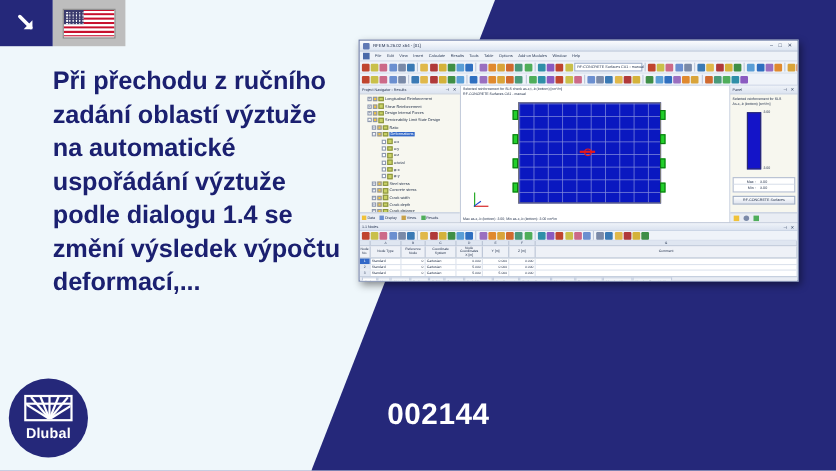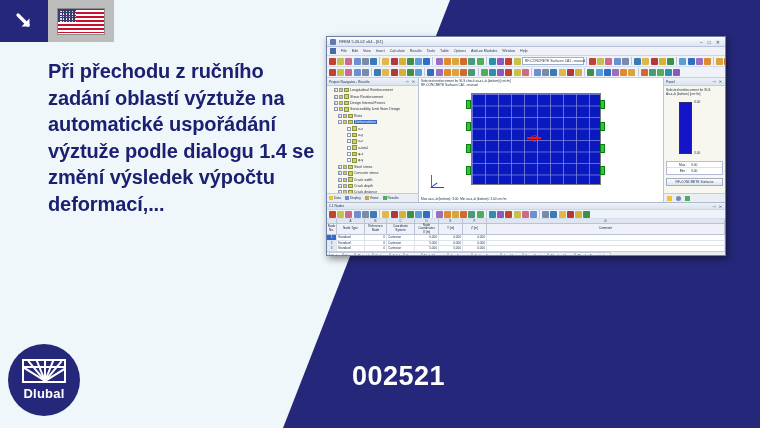--- a/index.html
+++ b/index.html
@@ -40,21 +40,21 @@
     background: #3b3b6d;
   }
   .flag-canton b {
     position: absolute; width: 1.6px; height: 1.6px; background: #fff; border-radius: 50%;
   }
 
   
   .headline {
     position: absolute; left: 48px; top: 58px; width: 270px;
     color: #1b2070;
-    font-size: 20px;
+    font-size: 23px;
     font-weight: bold;
     line-height: 1.33;
     letter-spacing: -0.1px;
     z-index: 4;
   }
 
   
   .logo {
     position: absolute; left: 8px; bottom: 12px;
     width: 72px; height: 72px; border-radius: 50%;
@@ -357,21 +357,21 @@
           <span style="transform: rotate(22deg);"></span>
           <span style="transform: rotate(40deg);"></span>
           <span style="transform: rotate(58deg);"></span>
         </div>
       <div class="deck"></div>
     </div>
     <div class="logo-txt">Dlubal</div>
   </div>
 
   <div class="faq-row">
-    <div class="faq-num">002521</div>
+    <div class="faq-num">002144</div>
   </div>
 
   <div class="app-win">
 
     <div class="titlebar">
       <div class="title-ico"></div>
       <div class="title-txt">RFEM 5.26.02 x64 - [01]</div>
       <div class="win-btns">
         <span>–</span>
         <span>□</span>

